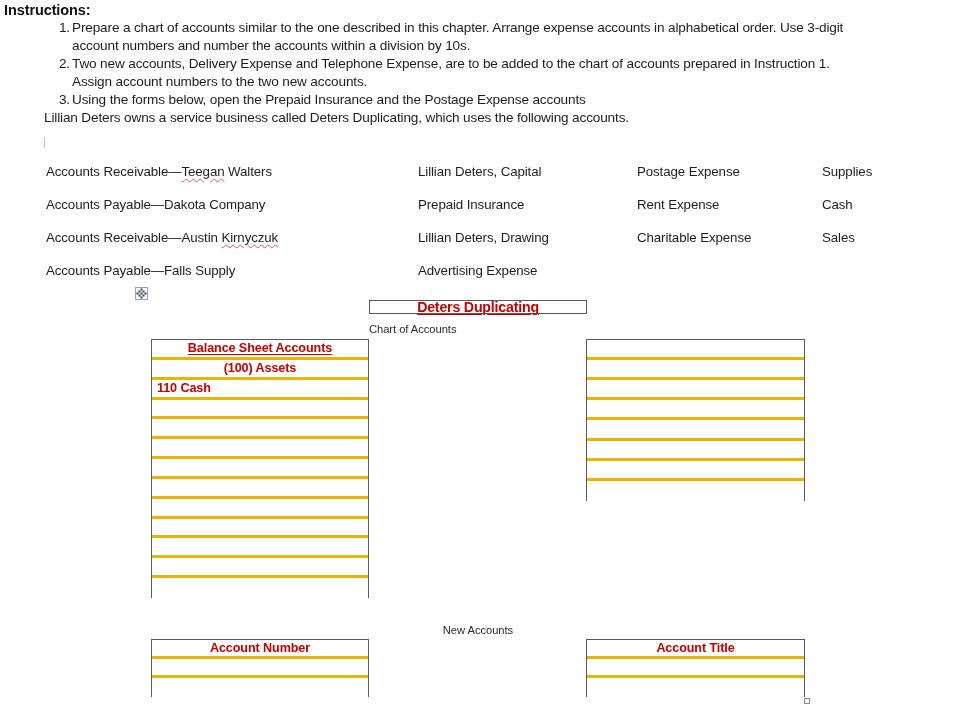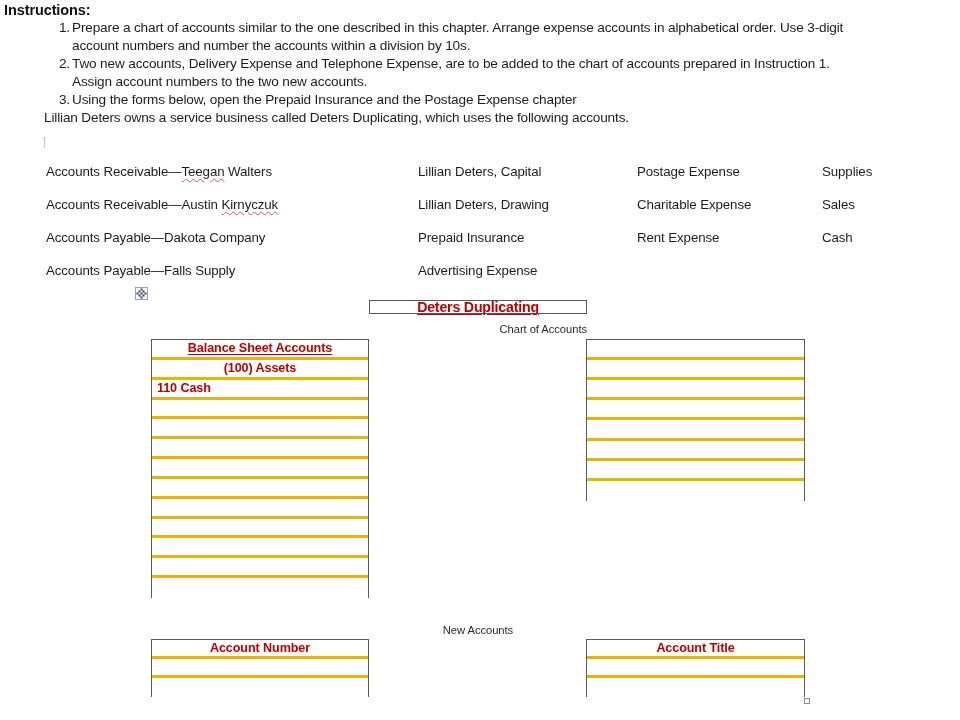--- a/index.html
+++ b/index.html
@@ -138,21 +138,21 @@
     color: #c00000;
     text-decoration: underline;
     text-underline-offset: 2px;
     letter-spacing: -0.2px;
   }
   .chart-subtitle {
     position: absolute;
     left: 369px;
     top: 323px;
     width: 218px;
-    text-align: right;
+    text-align: left;
     font-size: 11.2px;
     color: #2b2b2b;
     letter-spacing: -0.05px;
   }
 
   
   .ledger {
     position: absolute;
     border: 1px solid #5a5a5a;
     box-sizing: border-box;
@@ -244,48 +244,48 @@
     <li>
       <span class="num">1.</span>
       <span>Prepare a chart of accounts similar to the one described in this chapter. Arrange expense accounts in alphabetical order. Use 3-digit account numbers and number the accounts within a division by 10s.</span>
     </li>
     <li>
       <span class="num">2.</span>
       <span>Two new accounts, Delivery Expense and Telephone Expense, are to be added to the chart of accounts prepared in Instruction 1. Assign account numbers to the two new accounts.</span>
     </li>
     <li>
       <span class="num">3.</span>
-      <span>Using the forms below, open the Prepaid Insurance and the Postage Expense chapter</span>
+      <span>Using the forms below, open the Prepaid Insurance and the Postage Expense accounts</span>
     </li>
   </ol>
   <div class="intro-line">Lillian Deters owns a service business called Deters Duplicating, which uses the following accounts.</div>
 </div>
 <div class="cursor-artifact">]</div>
 
 <div class="accounts-grid">
 
   <div class="acct-row">
     <div class="acct-cell col-a"><span>Accounts Receivable—</span><span class="misspell">Teegan</span><span> Walters</span></div>
     <div class="acct-cell col-b">Lillian Deters, Capital</div>
     <div class="acct-cell col-c">Postage Expense</div>
     <div class="acct-cell col-d">Supplies</div>
   </div>
 
   <div class="acct-row">
+    <div class="acct-cell col-a"><span>Accounts Payable—Dakota Company</span><span class="misspell"></span><span></span></div>
+    <div class="acct-cell col-b">Prepaid Insurance</div>
+    <div class="acct-cell col-c">Rent Expense</div>
+    <div class="acct-cell col-d">Cash</div>
+  </div>
+
+  <div class="acct-row">
     <div class="acct-cell col-a"><span>Accounts Receivable—Austin </span><span class="misspell">Kirnyczuk</span><span></span></div>
     <div class="acct-cell col-b">Lillian Deters, Drawing</div>
     <div class="acct-cell col-c">Charitable Expense</div>
     <div class="acct-cell col-d">Sales</div>
-  </div>
-
-  <div class="acct-row">
-    <div class="acct-cell col-a"><span>Accounts Payable—Dakota Company</span><span class="misspell"></span><span></span></div>
-    <div class="acct-cell col-b">Prepaid Insurance</div>
-    <div class="acct-cell col-c">Rent Expense</div>
-    <div class="acct-cell col-d">Cash</div>
   </div>
 
   <div class="acct-row">
     <div class="acct-cell col-a"><span>Accounts Payable—Falls Supply</span><span class="misspell"></span><span></span></div>
     <div class="acct-cell col-b">Advertising Expense</div>
     <div class="acct-cell col-c"></div>
     <div class="acct-cell col-d"></div>
   </div>
 
 </div>

